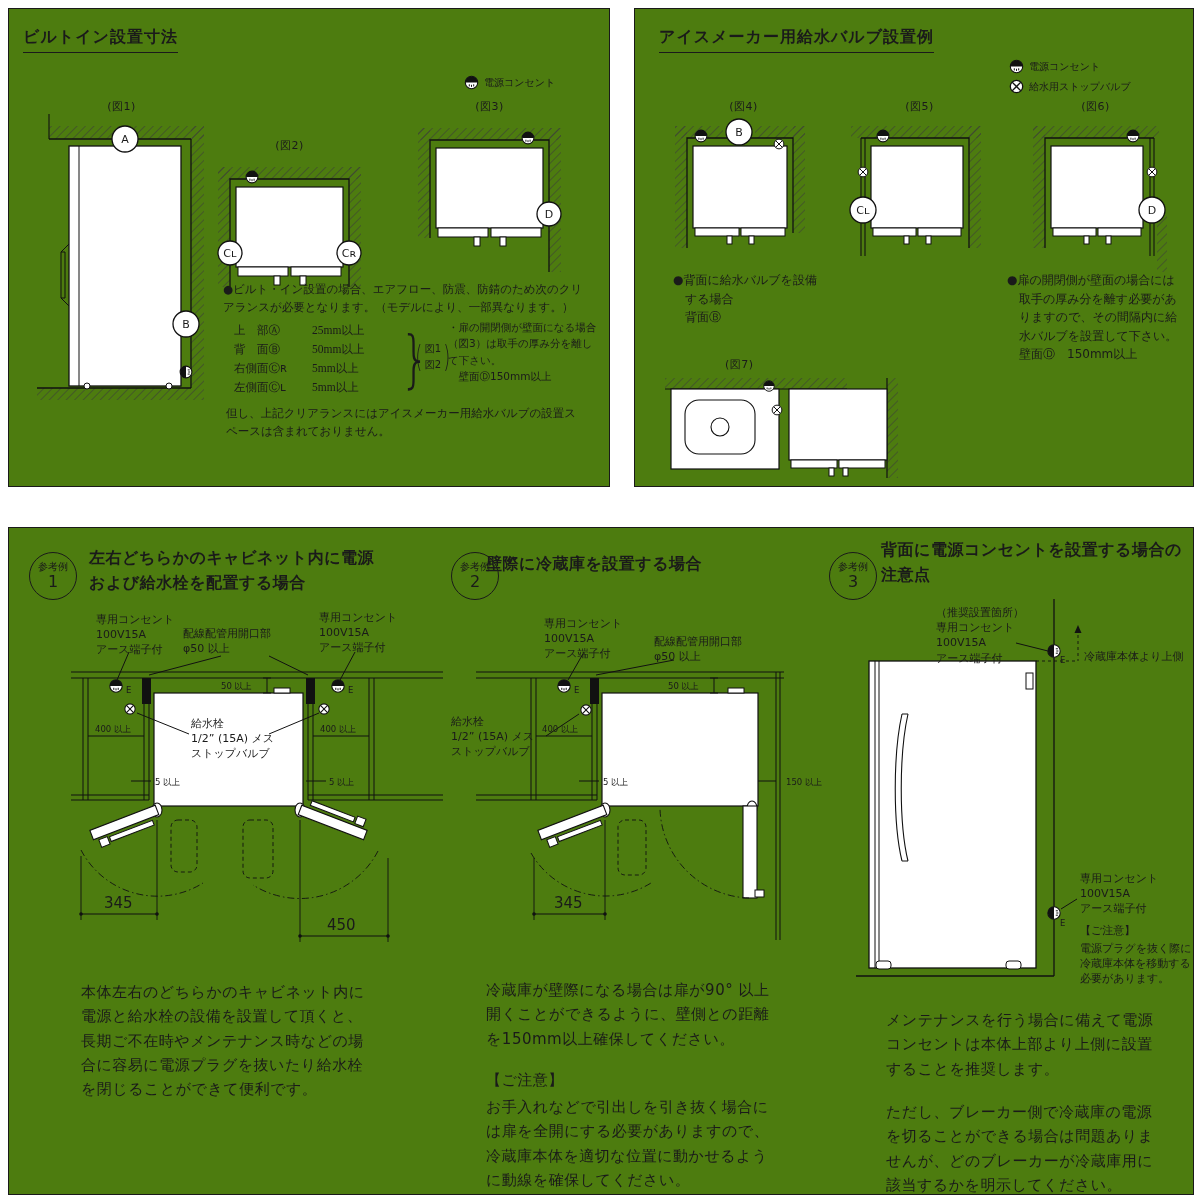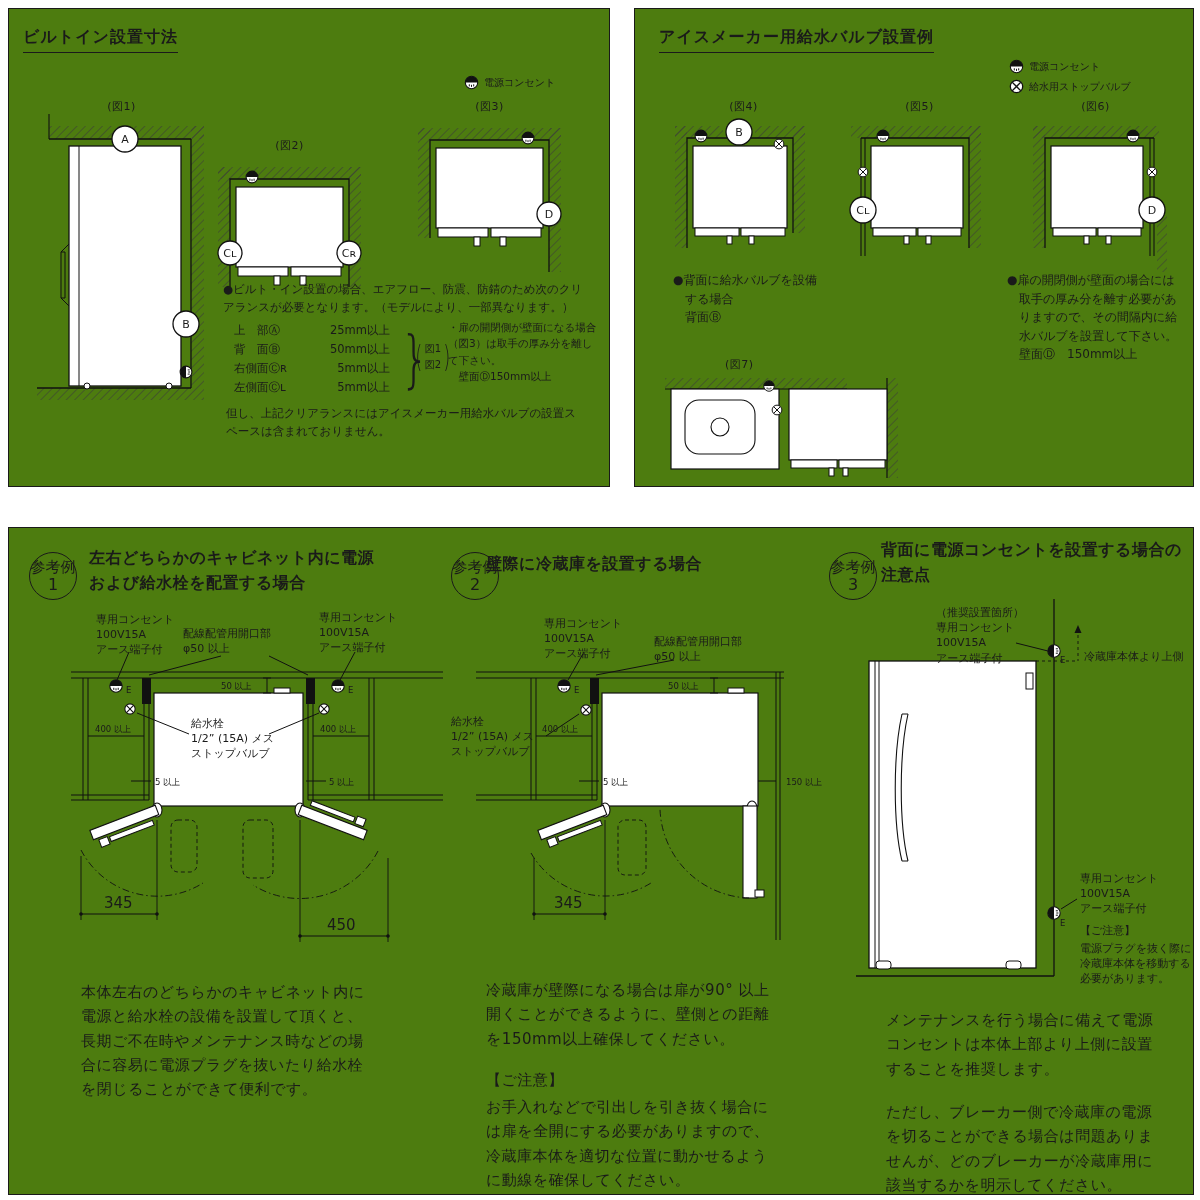--- a/index.html
+++ b/index.html
@@ -11,26 +11,26 @@
           padding-bottom:4px;display:inline-block;white-space:pre;}
   .cap{font-size:11px;text-align:center;letter-spacing:.5px;}
   .pre{white-space:pre-line;}
   .t115{font-size:11.5px;line-height:1.55;}
   .t12{font-size:12px;line-height:1.55;}
   .lbl{font-size:11px;line-height:1.38;white-space:pre-line;}
   .body15{font-size:15px;line-height:1.62;white-space:pre-line;letter-spacing:.5px;}
   .legendrow{display:flex;align-items:center;gap:5px;font-size:10px;}
   .badge{width:46px;height:46px;border:1.5px solid #1a1a1a;border-radius:50%;
          display:flex;flex-direction:column;align-items:center;justify-content:center;line-height:1;}
-  .badge .bt{font-size:15px;}
+  .badge .bt{font-size:10px;}
   .badge .bn{font-size:16px;margin-top:2px;}
   .reftitle{font-size:16px;font-weight:bold;line-height:1.55;white-space:pre-line;letter-spacing:.5px;}
   .rowline{display:flex;font-size:11.5px;line-height:1.65;}
   .rowline .rl{width:78px;white-space:pre;}
-  .rowline .rv{width:78px;text-align:right;white-space:pre;}
+  .rowline .rv{width:78px;text-align:left;white-space:pre;font-family:Liberation Serif, serif;}
   .brace{font-size:62px;font-weight:200;line-height:80px;transform:scaleX(.75);}
   .figref{display:flex;align-items:center;}
   .figref .pp{font-size:30px;font-weight:200;transform:scaleX(.6);}
   .figref .fr{font-size:10px;line-height:1.6;white-space:pre-line;text-align:center;}
   svg text{font-family:"DejaVu Sans","Liberation Sans",sans-serif;fill:#1a1a1a;}
   .dim{font-size:8.5px;}
   .dimb{font-size:15px;}
   .mk{font-size:11px;}
 </style>
 </head>

